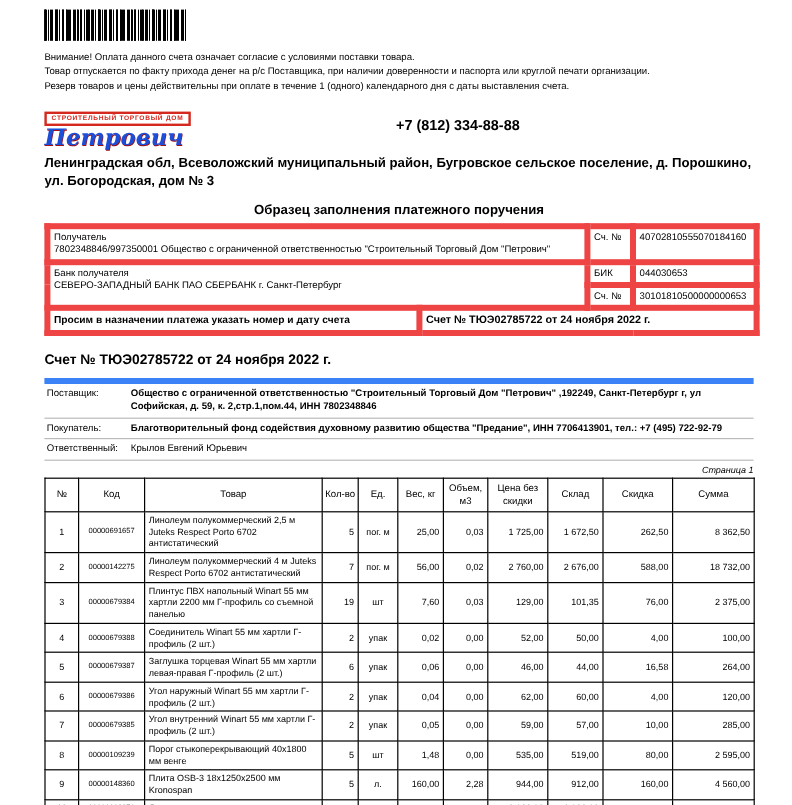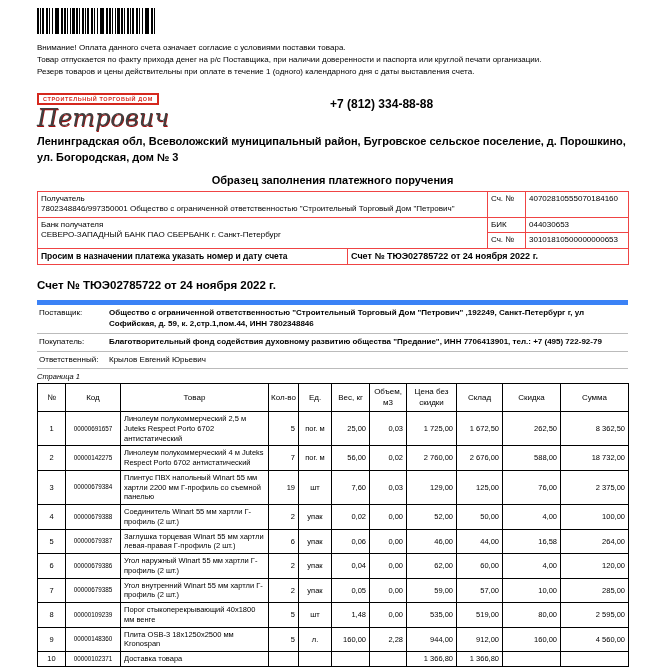--- a/index.html
+++ b/index.html
@@ -25,47 +25,47 @@
 
   
   .logo-row { display: flex; align-items: flex-start; margin-bottom: 3px; }
   .logo { width: 160px; flex: none; }
   .logo-box {
     display: inline-block; border: 2px solid #d5281e; color: #d5281e;
     font-size: 5.5px; font-weight: bold; letter-spacing: 0.6px;
     padding: 1px 4px; margin-bottom: 1px;
   }
   .logo-name {
-    color: #404040; font-size: 24px; font-weight: normal; font-style: italic;
+    color: #1d4ed8; font-size: 19px; font-weight: bold; font-style: italic;
     font-family: "DejaVu Serif", serif; line-height: 1.05;
     text-shadow: 0.5px 0.5px 0 #a01010;
   }
   .phone { font-weight: bold; font-size: 12px; margin-left: 133px; margin-top: 10px; }
 
   .address { font-weight: bold; font-size: 11px; line-height: 1.4; margin: 2px 0 9px; width: 591px; }
 
   .sample-title { text-align: center; font-weight: bold; font-size: 11px; margin-bottom: 5px; width: 591px; }
 
   
   table.requisites { border-collapse: collapse; width: 591px; font-size: 8px; table-layout: fixed; }
-  table.requisites td { border: 1px solid #ef4444; padding: 2px 3px; vertical-align: top; line-height: 1.3; }
+  table.requisites td { border: 5px solid #ef4444; padding: 2px 3px; vertical-align: top; line-height: 1.3; }
   table.requisites .bold { font-weight: bold; font-size: 8.5px; margin-left: 39px; }
   table.requisites .note-value { vertical-align: middle; font-size: 9px; }
 
   
   .invoice-title { font-weight: bold; font-size: 11.5px; margin: 14px 0 9px; }
 
   
   .details { width: 591px; border-top: 5px solid #3b82f6; font-size: 8px; }
   .detail-row { display: flex; border-bottom: 1px solid #bbb; padding: 3px 2px; line-height: 1.35; }
   .detail-label { width: 70px; flex: none; }
   .detail-value { flex: 1; }
   .detail-value.bold { font-weight: bold; }
 
-  .page-note { width: 591px; font-style: italic; font-size: 7.5px; margin: 3px 0 2px; }
+  .page-note { width: 591px; text-align: right; font-style: italic; font-size: 7.5px; margin: 3px 0 2px; }
 
   
   table.items { border-collapse: collapse; width: 591px; font-size: 7.5px; table-layout: fixed; }
   table.items th, table.items td { border: 1px solid #000; padding: 2px 3px; vertical-align: middle; line-height: 1.3; overflow: hidden; }
   table.items th { font-weight: normal; text-align: center; font-size: 8px; padding: 3px 1px; }
   td.c-num  { text-align: center; }
   td.c-code { text-align: center; font-size: 6.3px; }
   td.c-name { text-align: left; }
   td.c-qty  { text-align: right; }
   td.c-unit { text-align: center; }
@@ -208,21 +208,21 @@
   </tr>
         <tr>
     <td class="c-num">3</td>
     <td class="c-code">00000679384</td>
     <td class="c-name">Плинтус ПВХ напольный Winart 55 мм хартли 2200 мм Г-профиль со съемной панелью</td>
     <td class="c-qty">19</td>
     <td class="c-unit">шт</td>
     <td class="c-weight">7,60</td>
     <td class="c-vol">0,03</td>
     <td class="c-price0">129,00</td>
-    <td class="c-price">125,00</td>
+    <td class="c-price">101,35</td>
     <td class="c-disc">76,00</td>
     <td class="c-sum">2 375,00</td>
   </tr>
         <tr>
     <td class="c-num">4</td>
     <td class="c-code">00000679388</td>
     <td class="c-name">Соединитель Winart 55 мм хартли Г-профиль (2 шт.)</td>
     <td class="c-qty">2</td>
     <td class="c-unit">упак</td>
     <td class="c-weight">0,02</td>

